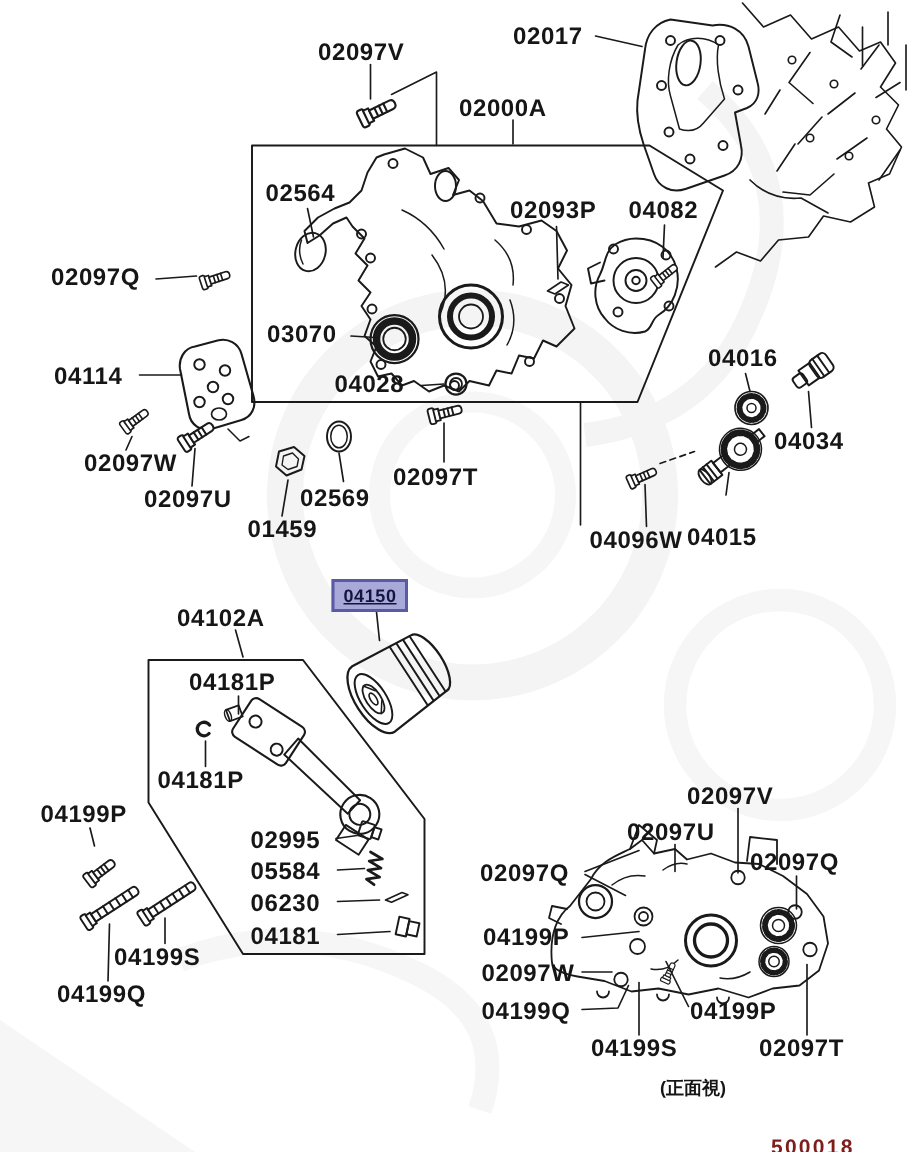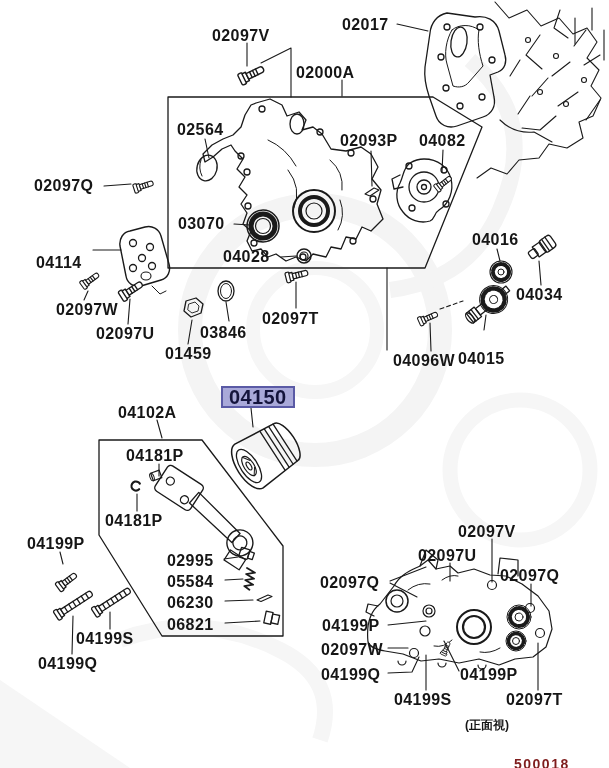--- a/index.html
+++ b/index.html
@@ -2,22 +2,22 @@
 <html><head>
 <meta charset="utf-8">
 <style>
   html,body{margin:0;padding:0;background:#fff;}
   #stage{position:relative;width:609px;height:768px;background:#ffffff;overflow:hidden;
          font-family:"Liberation Sans",sans-serif;}
   #lineart{position:absolute;left:0;top:0;}
   .lbl{position:absolute;font:700 16px/17px "Liberation Sans",sans-serif;color:#161616;
        letter-spacing:0.4px;white-space:nowrap;}
   .hl{padding:1px 6px;border:2px solid #737373;background:#a9a9d9;color:#14143c;
-      font-size:20px;line-height:16px;}
-  .note{position:absolute;font:700 12px/14px "Liberation Sans",sans-serif;color:#161616;white-space:nowrap;margin-left:25px;}
+      font-size:12px;line-height:16px;text-decoration:underline;}
+  .note{position:absolute;font:700 12px/14px "Liberation Sans",sans-serif;color:#161616;white-space:nowrap;}
   .sheet{position:absolute;font:700 14px/15px "Liberation Sans",sans-serif;color:#7f1d1d;
          letter-spacing:1.5px;white-space:nowrap;margin-top:16px;}
 </style>
 </head>
 <body>
 
 <div id="stage">
 
 <svg id="lineart" width="609" height="768" viewBox="0 0 609 768">
   <defs>
@@ -318,47 +318,47 @@
       <polyline points="388,673 412,672 419,657"></polyline>
       <line x1="459" y1="671" x2="444" y2="641"></line>
       <line x1="426" y1="690" x2="426" y2="655"></line>
       <line x1="538" y1="690" x2="538" y2="643"></line>
     </g>
   </g>
 </svg>
 
 <div class="lbl" style="left:212px;top:27px">02097V</div>
 <div class="lbl" style="left:342px;top:16px">02017</div>
-<div class="lbl" style="left:296px;top:64px">02000A</div>
+<div class="lbl" style="left:306px;top:64px">02000A</div>
 <div class="lbl" style="left:177px;top:121px">02564</div>
 <div class="lbl" style="left:340px;top:132px">02093P</div>
 <div class="lbl" style="left:419px;top:132px">04082</div>
 <div class="lbl" style="left:34px;top:177px">02097Q</div>
 <div class="lbl" style="left:178px;top:215px">03070</div>
-<div class="lbl" style="left:36px;top:254px">04114</div>
+<div class="lbl" style="left:36px;top:243px">04114</div>
 <div class="lbl" style="left:223px;top:248px">04028</div>
 <div class="lbl" style="left:56px;top:301px">02097W</div>
 <div class="lbl" style="left:96px;top:325px">02097U</div>
-<div class="lbl" style="left:200px;top:324px">03846</div>
+<div class="lbl" style="left:200px;top:324px">02569</div>
 <div class="lbl" style="left:262px;top:310px">02097T</div>
 <div class="lbl" style="left:165px;top:345px">01459</div>
 <div class="lbl" style="left:472px;top:231px">04016</div>
 <div class="lbl" style="left:516px;top:286px">04034</div>
 <div class="lbl" style="left:458px;top:350px">04015</div>
 <div class="lbl" style="left:393px;top:352px">04096W</div>
 
 <div class="lbl" style="left:118px;top:404px">04102A</div>
 <div class="lbl hl" style="left: 221px; top: 386px; background: rgb(169, 169, 217); border-color: rgb(90, 90, 165); color: rgb(20, 20, 60);">04150</div>
 <div class="lbl" style="left:126px;top:447px">04181P</div>
 <div class="lbl" style="left:105px;top:512px">04181P</div>
 <div class="lbl" style="left:27px;top:535px">04199P</div>
 <div class="lbl" style="left:167px;top:552px">02995</div>
 <div class="lbl" style="left:167px;top:573px">05584</div>
 <div class="lbl" style="left:167px;top:594px">06230</div>
-<div class="lbl" style="left:167px;top:616px">06821</div>
+<div class="lbl" style="left:167px;top:616px">04181</div>
 <div class="lbl" style="left:76px;top:630px">04199S</div>
 <div class="lbl" style="left:38px;top:655px">04199Q</div>
 
 <div class="lbl" style="left:458px;top:523px">02097V</div>
 <div class="lbl" style="left:418px;top:547px">02097U</div>
 <div class="lbl" style="left:320px;top:574px">02097Q</div>
 <div class="lbl" style="left:500px;top:567px">02097Q</div>
 <div class="lbl" style="left:322px;top:617px">04199P</div>
 <div class="lbl" style="left:321px;top:641px">02097W</div>
 <div class="lbl" style="left:321px;top:666px">04199Q</div>

